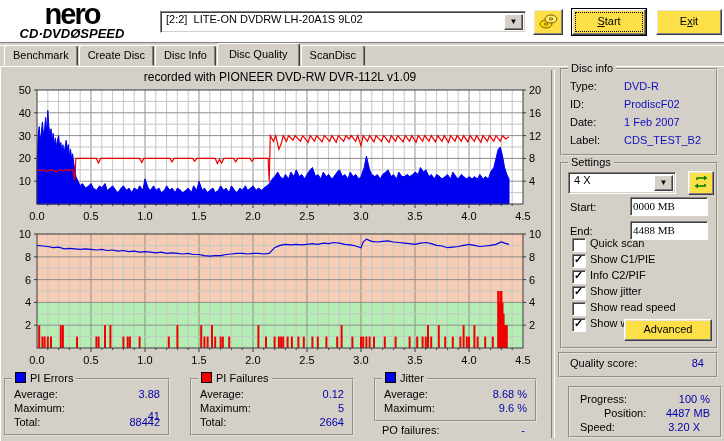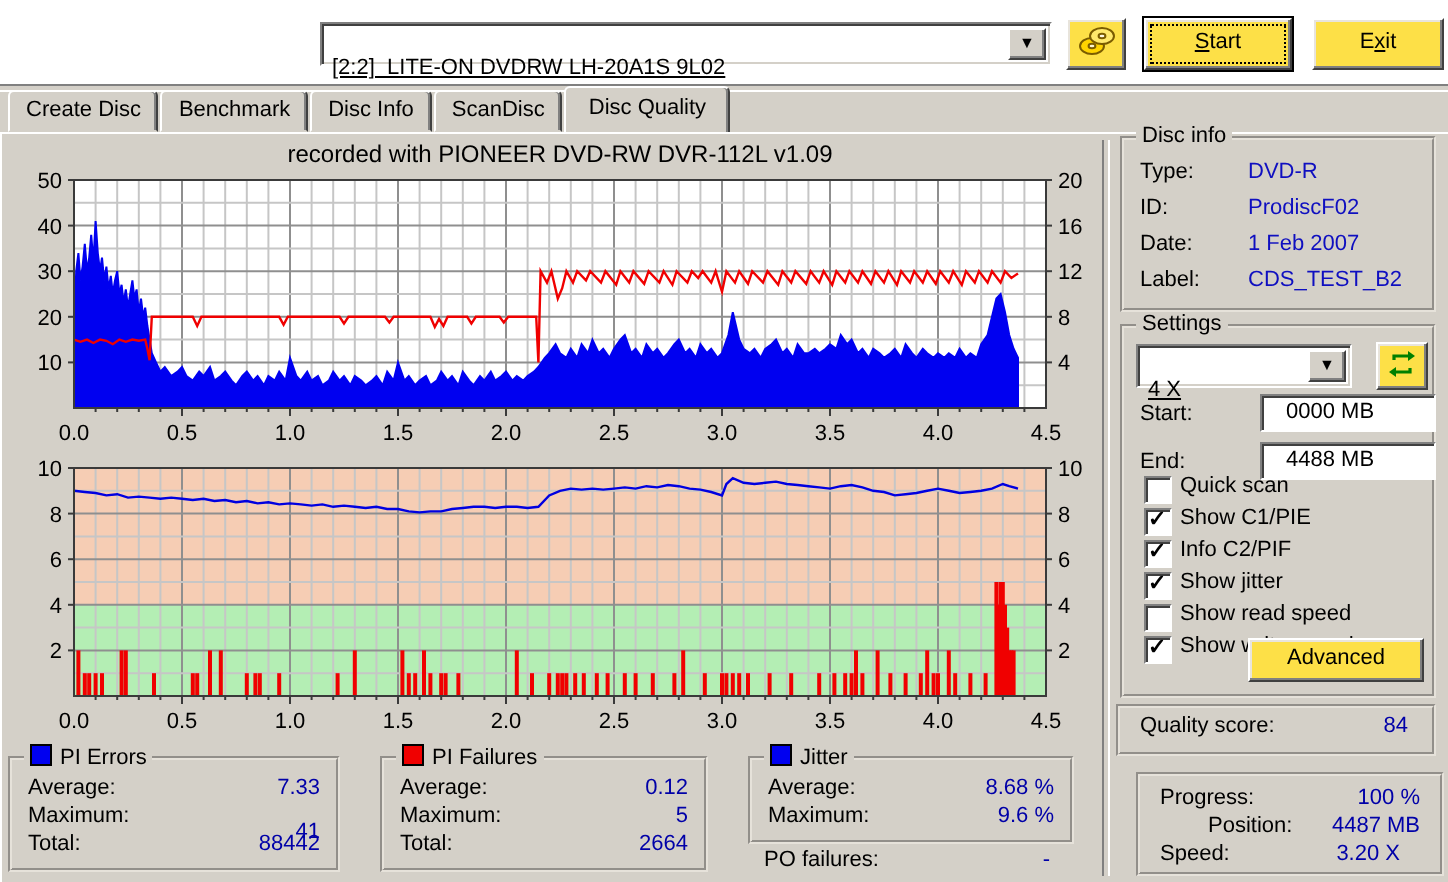--- a/index.html
+++ b/index.html
@@ -8,21 +8,21 @@
   .abs{position:absolute;}
   
   .toolbar{left:0;top:0;width:724px;height:42px;background:#ffffff;}
   .tb-divider{left:0;top:42px;width:724px;height:2px;border-top:1px solid #808080;border-bottom:1px solid #ffffff;}
   .logo{left:6px;top:1px;width:132px;text-align:center;color:#000;}
   .logo .brand{font-size:29px;font-weight:bold;letter-spacing:-2px;line-height:26px;}
   .logo .product{font-size:13px;font-weight:bold;font-style:italic;letter-spacing:0px;line-height:13px;}
   .combo{left:160px;top:11px;width:364px;height:20px;background:#fff;
          border:1px solid;border-color:#808080 #fff #fff #808080;
          box-shadow:inset 1px 1px 0 #404040, inset -1px -1px 0 #d4d0c8;}
-  .combo .txt{position:absolute;left:5px;top:16px;white-space:pre;text-decoration:underline;}
+  .combo .txt{position:absolute;left:5px;top:1px;white-space:pre;}
   .combo .drop{position:absolute;right:2px;top:2px;width:17px;height:14px;background:#d4d0c8;
          border:1px solid;border-color:#fff #404040 #404040 #fff;box-shadow:inset -1px -1px 0 #808080;
          text-align:center;font-size:8px;line-height:14px;}
   .btn{background:#fde047;border:1px solid;border-color:#fff #404040 #404040 #fff;
        box-shadow:inset -1px -1px 0 #808080, inset 1px 1px 0 #e8e4dc;
        text-align:center;font-size:11px;}
   .btn-default{box-shadow:0 0 0 1px #000, inset -1px -1px 0 #808080, inset 1px 1px 0 #e8e4dc;
        outline:1px dotted #000;outline-offset:-4px;}
   .tool-eject{left:533px;top:9px;width:28px;height:24px;line-height:22px;}
   .tool-start{left:572px;top:9px;width:72px;height:24px;line-height:22px;}
@@ -39,57 +39,61 @@
   .chart-title{left:37px;top:70px;width:486px;text-align:center;font-size:12px;}
   svg text{font-family:"Liberation Sans",sans-serif;}
   
   .group{border:2px groove #e6e2da;background:#d4d0c8;}
   .legend{position:absolute;top:-8px;left:6px;background:#d4d0c8;padding:0 3px;white-space:nowrap;}
   .legend .sq{display:inline-block;width:9px;height:9px;vertical-align:-1px;margin-right:4px;}
   .row-label{position:absolute;left:8px;white-space:nowrap;}
   .row-value{position:absolute;right:8px;white-space:nowrap;color:#0000a8;}
   .disc-value{position:absolute;left:62px;white-space:nowrap;color:#0f0fc0;}
   .sunken-input{background:#fff;border:1px solid;border-color:#808080 #fff #fff #808080;
-        box-shadow:inset 1px 1px 0 #404040;padding:2px 0 0 12px;}
+        box-shadow:inset 1px 1px 0 #404040;padding:2px 0 0 2px;font-family:Liberation Serif, serif;}
   .cb{position:absolute;width:12px;height:12px;background:#fff;border:1px solid;
       border-color:#808080 #fff #fff #808080;box-shadow:inset 1px 1px 0 #404040;}
   .cb.on::after{content:"\2713";position:absolute;left:1px;top:-2px;font-size:11px;font-weight:bold;}
   .cb-label{position:absolute;left:18px;top:-1px;white-space:nowrap;}
   .vsep{left:551px;top:70px;width:2px;height:368px;border-left:1px solid #808080;border-right:1px solid #fff;}
   u{text-decoration:underline;}
 </style>
 </head>
 <body>
 
 <div class="abs toolbar">
+  <div class="abs logo">
+    <div class="brand">nero</div>
+    <div class="product"><span>CD·DVD</span><span>Ø</span><span>SPEED</span></div>
+  </div>
 
   <div class="abs combo">
     <span class="txt">[2:2]  LITE-ON DVDRW LH-20A1S 9L02</span>
     <span class="drop">▼</span>
   </div>
 
   <div class="abs btn tool-eject">
     <svg width="20" height="16" viewBox="0 0 20 16" style="vertical-align:middle">
       <ellipse cx="8" cy="10" rx="6" ry="4" fill="#ffd400" stroke="#7a5c00"></ellipse>
       <ellipse cx="8" cy="10" rx="1.7" ry="1.1" fill="#fff8d0" stroke="#7a5c00"></ellipse>
       <ellipse cx="13" cy="5" rx="6" ry="4" fill="#ffe96b" stroke="#7a5c00"></ellipse>
       <ellipse cx="13" cy="5" rx="1.7" ry="1.1" fill="#fffbe4" stroke="#7a5c00"></ellipse>
     </svg>
   </div>
   <div class="abs btn btn-default tool-start"><u>S</u>tart</div>
   <div class="abs btn tool-exit">E<u>x</u>it</div>
 </div>
 <div class="abs tb-divider"></div>
 
 <div class="abs tabstrip">
+  <div class="tab">Benchmark</div>
   <div class="tab">Create Disc</div>
-  <div class="tab">Benchmark</div>
   <div class="tab">Disc Info</div>
+  <div class="tab active">Disc Quality</div>
   <div class="tab">ScanDisc</div>
-  <div class="tab active">Disc Quality</div>
 </div>
 <div class="abs panel"></div>
 
 <div class="abs chart-title">recorded with PIONEER DVD-RW  DVR-112L v1.09</div>
 <svg id="chart-top" class="abs" style="left:0;top:85px;" width="564" height="140">
     <rect x="37" y="5" width="486" height="114" fill="#ffffff"></rect>
     <line x1="47.8" y1="5" x2="47.8" y2="119" stroke="#c6c6c6" stroke-width="1"></line>
     <line x1="47.8" y1="119" x2="47.8" y2="121" stroke="#3a3a3a"></line>
     <line x1="58.6" y1="5" x2="58.6" y2="119" stroke="#c6c6c6" stroke-width="1"></line>
     <line x1="58.6" y1="119" x2="58.6" y2="121" stroke="#3a3a3a"></line>
@@ -494,21 +498,21 @@
 </div>
 
 <div class="abs group" style="left:558px;top:352px;width:156px;height:22px;text-align:right;">
   <div class="row-label" style="top:3px;left:10px;">Quality score:</div>
   <div class="row-value" style="top:3px;right:12px;">84</div>
 </div>
 
 <div class="abs group" style="left:4px;top:378px;width:162px;height:54px;">
   <div class="legend"><span class="sq" style="background:#0000f0;border:1px solid #000;"></span><span>PI Errors</span></div>
   <div class="row-label" style="top:8px;">Average:</div>
-  <div class="row-value" style="top:8px;">7.33</div>
+  <div class="row-value" style="top:8px;">3.88</div>
   <div class="row-label" style="top:22px;">Maximum:</div>
   <div class="row-value" style="top:30px;">41</div>
   <div class="row-label" style="top:36px;">Total:</div>
   <div class="row-value" style="top:36px;">88442</div>
 </div>
 
 <div class="abs group" style="left:190px;top:378px;width:160px;height:54px;">
   <div class="legend"><span class="sq" style="background:#f00000;border:1px solid #000;"></span><span>PI Failures</span></div>
   <div class="row-label" style="top:8px;">Average:</div>
   <div class="row-value" style="top:8px;padding-left:25px;">0.12</div>

